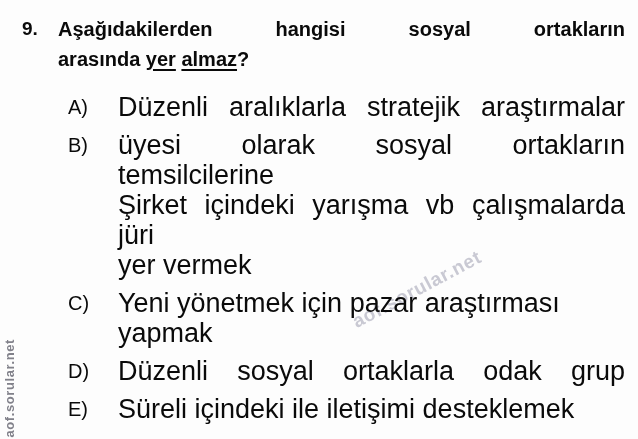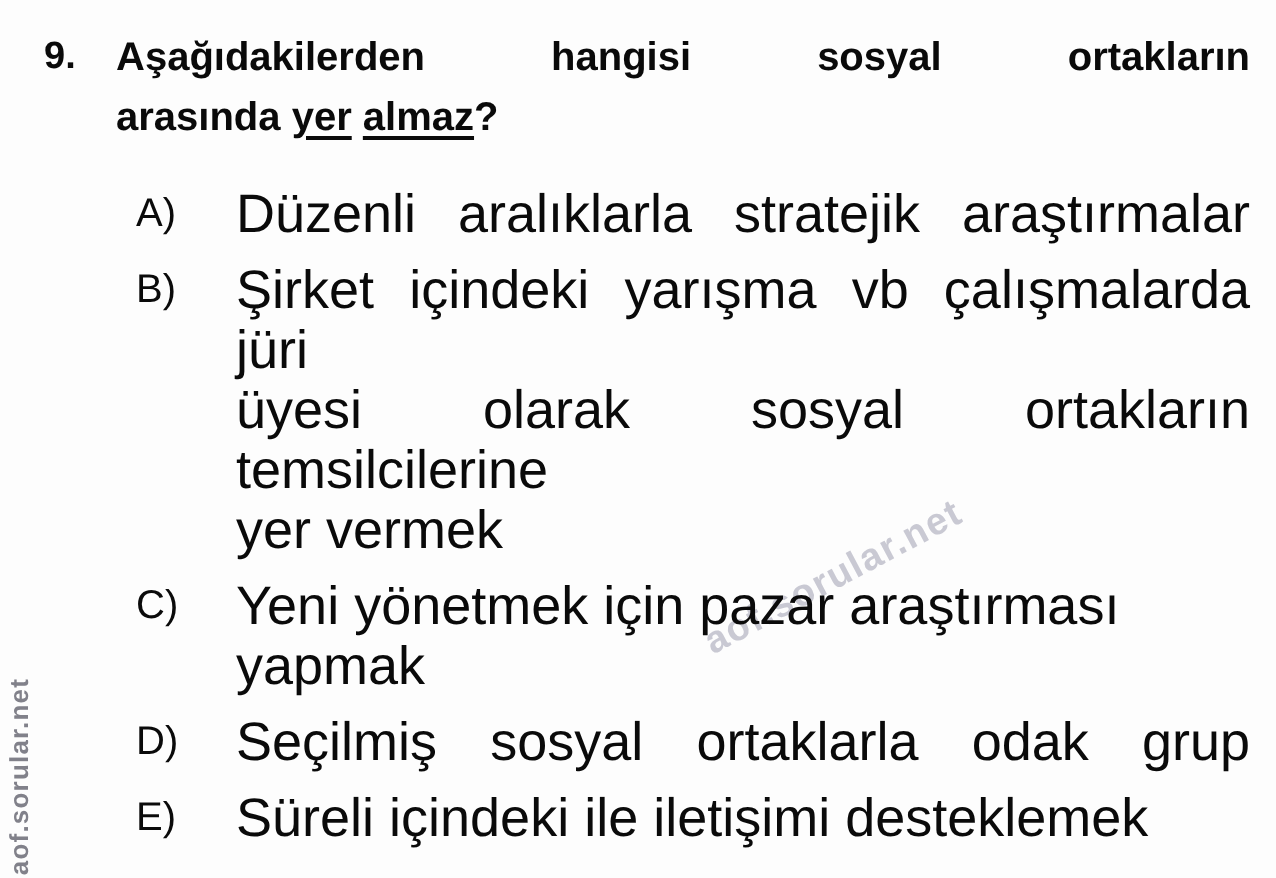--- a/index.html
+++ b/index.html
@@ -108,35 +108,35 @@
     <div class="options" id="options-list">
         <div class="opt">
           <div class="opt-letter">A)</div>
           <div class="opt-text">
             <div class="line jl">Düzenli aralıklarla stratejik araştırmalar</div>
           </div>
         </div>
         <div class="opt">
           <div class="opt-letter">B)</div>
           <div class="opt-text">
+            <div class="line jl">üyesi olarak sosyal ortakların temsilcilerine</div>
             <div class="line jl">Şirket içindeki yarışma vb çalışmalarda jüri</div>
-            <div class="line jl">üyesi olarak sosyal ortakların temsilcilerine</div>
             <div class="line">yer vermek</div>
           </div>
         </div>
         <div class="opt">
           <div class="opt-letter">C)</div>
           <div class="opt-text">
             <div class="line">Yeni yönetmek için pazar araştırması yapmak</div>
           </div>
         </div>
         <div class="opt">
           <div class="opt-letter">D)</div>
           <div class="opt-text">
-            <div class="line jl">Seçilmiş sosyal ortaklarla odak grup</div>
+            <div class="line jl">Düzenli sosyal ortaklarla odak grup</div>
           </div>
         </div>
         <div class="opt">
           <div class="opt-letter">E)</div>
           <div class="opt-text">
             <div class="line">Süreli içindeki ile iletişimi desteklemek</div>
           </div>
         </div>
       </div>
 

